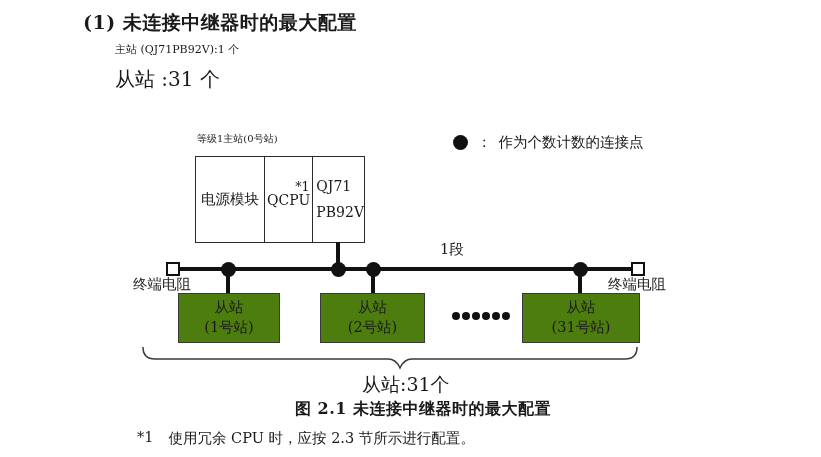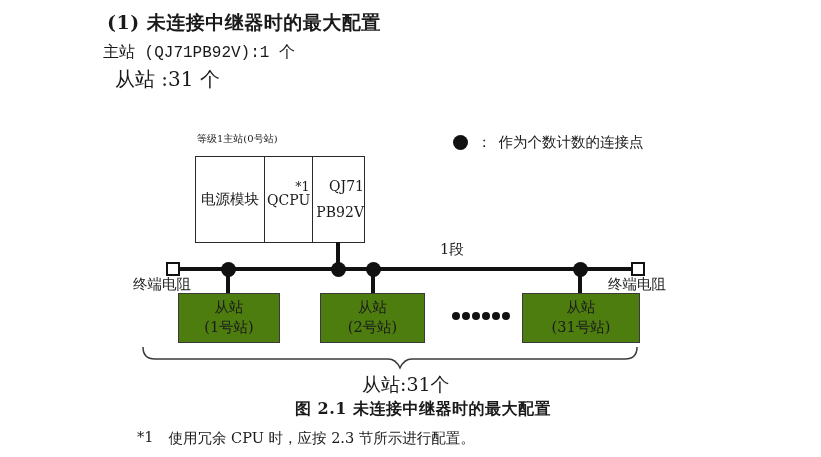--- a/index.html
+++ b/index.html
@@ -1,38 +1,38 @@
 <!DOCTYPE html>
 <html><head>
 <meta charset="utf-8">
 <style>
   * { margin:0; padding:0; box-sizing:border-box; }
   html,body { width:821px; height:457px; background:#ffffff; overflow:hidden; }
   body { position:relative; font-family:"DejaVu Serif","Liberation Serif",serif; color:#1a1a1a; }
   .abs { position:absolute; }
 
   
-  .heading { left:83px; top:10px; font-size:19px; font-weight:bold; letter-spacing:0.5px; white-space:nowrap;margin-left:24px; }
-  .cfg1 { left:103px; top:42px; font-size:16px; white-space:nowrap;font-family:Liberation Mono, monospace; }
+  .heading { left:83px; top:10px; font-size:19px; font-weight:bold; letter-spacing:0.5px; white-space:nowrap; }
+  .cfg1 { left:115px; top:42px; font-size:11px; white-space:nowrap; }
   .cfg2 { left:115px; top:66px; font-size:20px; white-space:nowrap; }
 
   
   .legend { left:453px; top:133px; display:flex; align-items:center; font-size:14.5px; white-space:nowrap; }
   .legend-dot { width:15px; height:15px; border-radius:50%; background:#111; display:inline-block; }
   .legend-sep { margin:0 7px 0 9px; }
 
   
   .master-label { left:197px; top:132px; font-size:10px; white-space:nowrap; }
   .master-box { left:195px; top:156px; width:170px; height:87px; border:1.5px solid #2a2a2a; display:flex; background:#fff; }
   .mcell { border-right:1.5px solid #2a2a2a; display:flex; align-items:center; justify-content:center; font-size:14.5px; }
   .mcell:last-child { border-right:none; }
   .mcell-psu { width:70px; }
   .mcell-cpu { width:49px; position:relative; font-size:14px; }
   .mcell-cpu .note { position:absolute; top:22px; right:3px; font-size:12.5px; }
-  .mcell-pb { flex:1; flex-direction:column; align-items:flex-end; padding-left:3px; font-size:14px; line-height:1.25;gap:8px; }
+  .mcell-pb { flex:1; flex-direction:column; align-items:flex-start; padding-left:3px; font-size:14px; line-height:1.25;gap:8px; }
 
   
   .bus-line { left:180px; top:267px; width:452px; height:4px; background:#111; }
   .seg-label { left:440px; top:240px; font-size:14.5px; white-space:nowrap; }
   .term-sq { width:14px; height:14px; border:2px solid #111; background:#fff; }
   .term-l { left:166px; top:262px; }
   .term-r { left:631px; top:262px; }
   .term-label { font-size:14.5px; white-space:nowrap;font-family:Liberation Serif, serif; }
   .term-label-l { left:133px; top:275px; }
   .term-label-r { left:608px; top:275px; }

